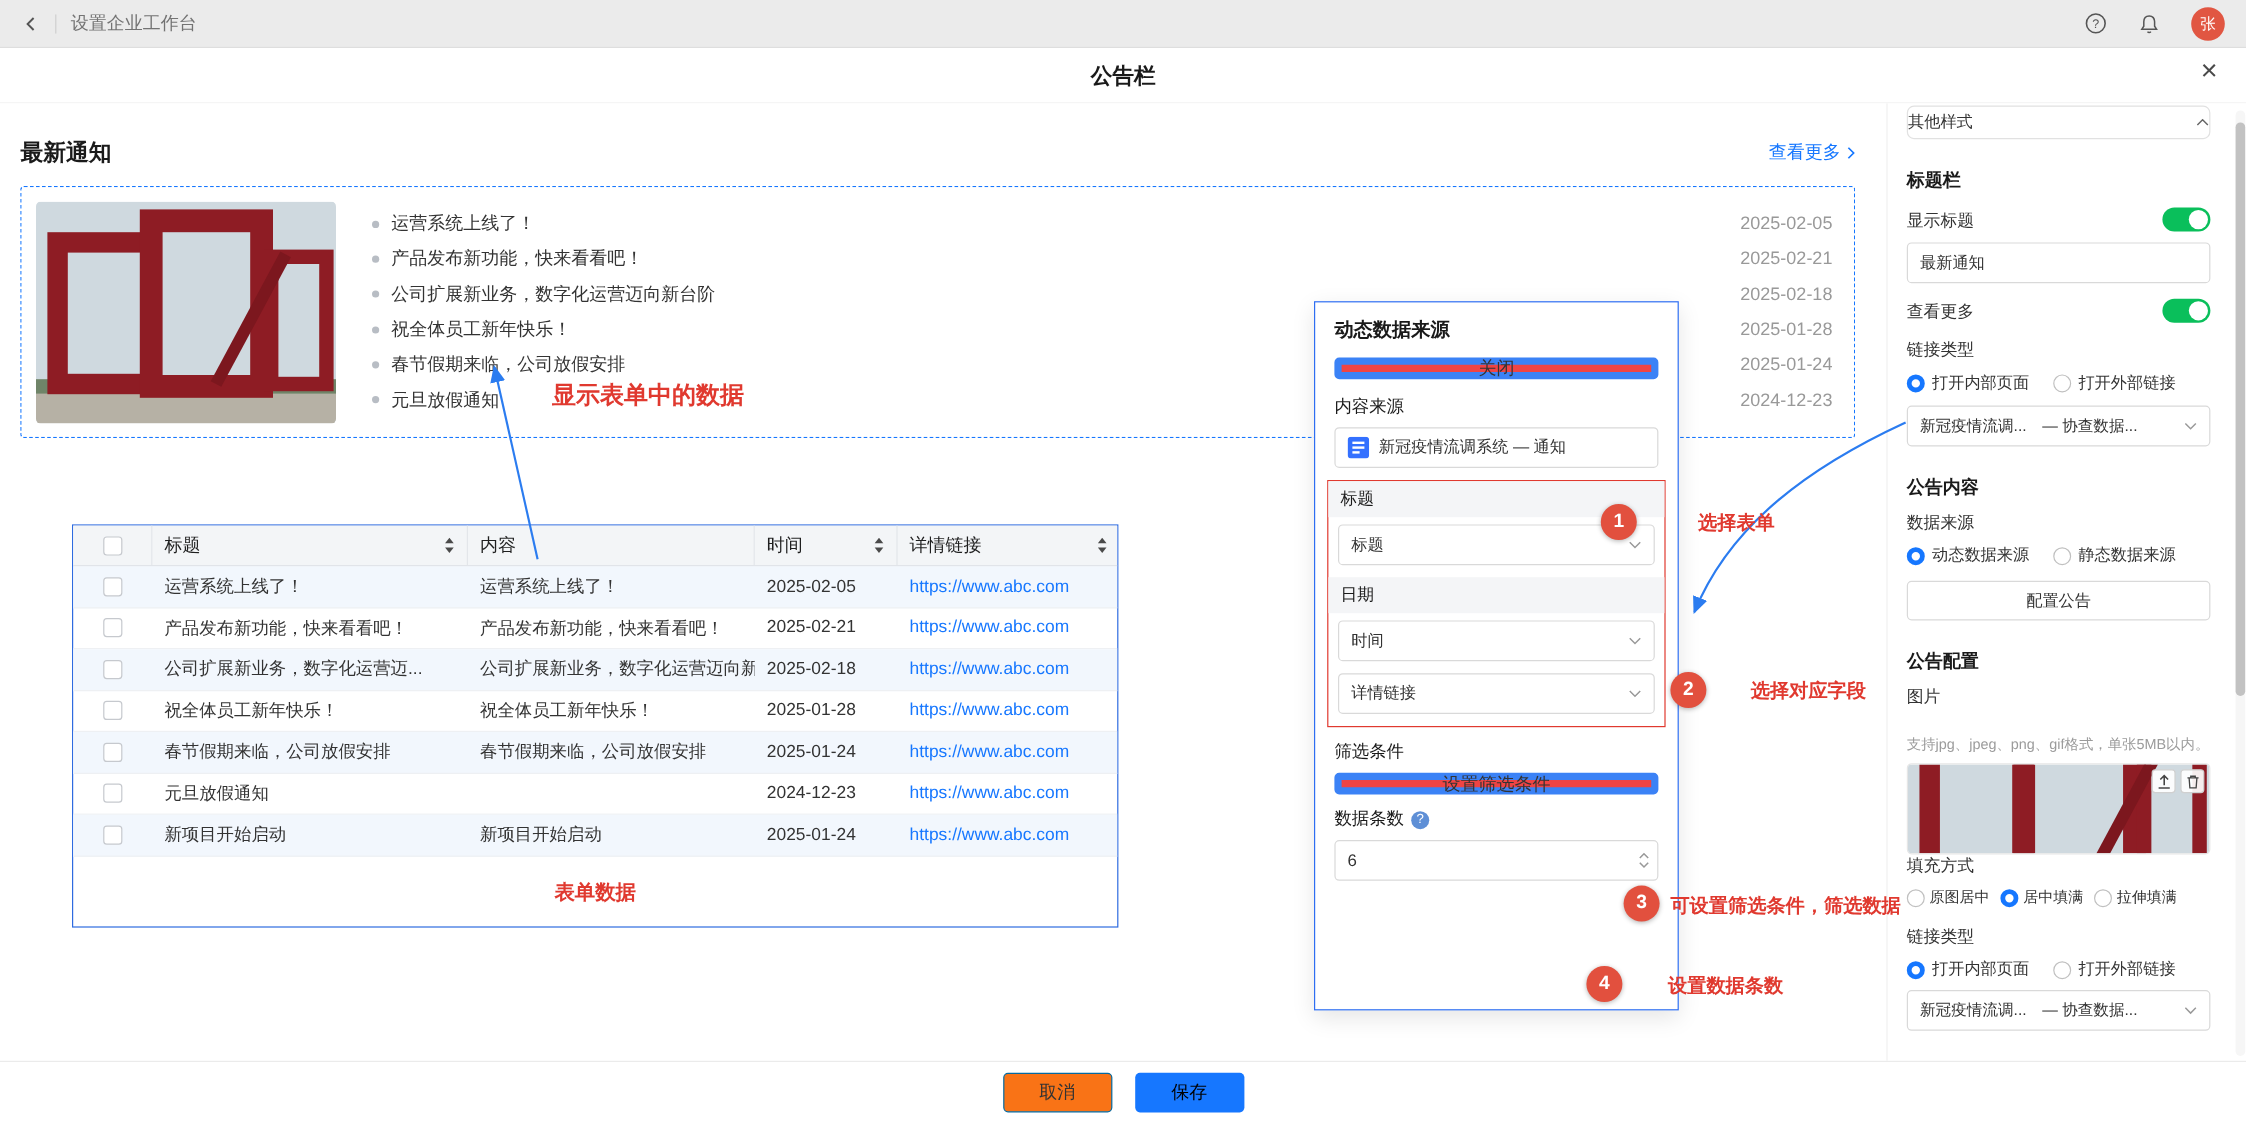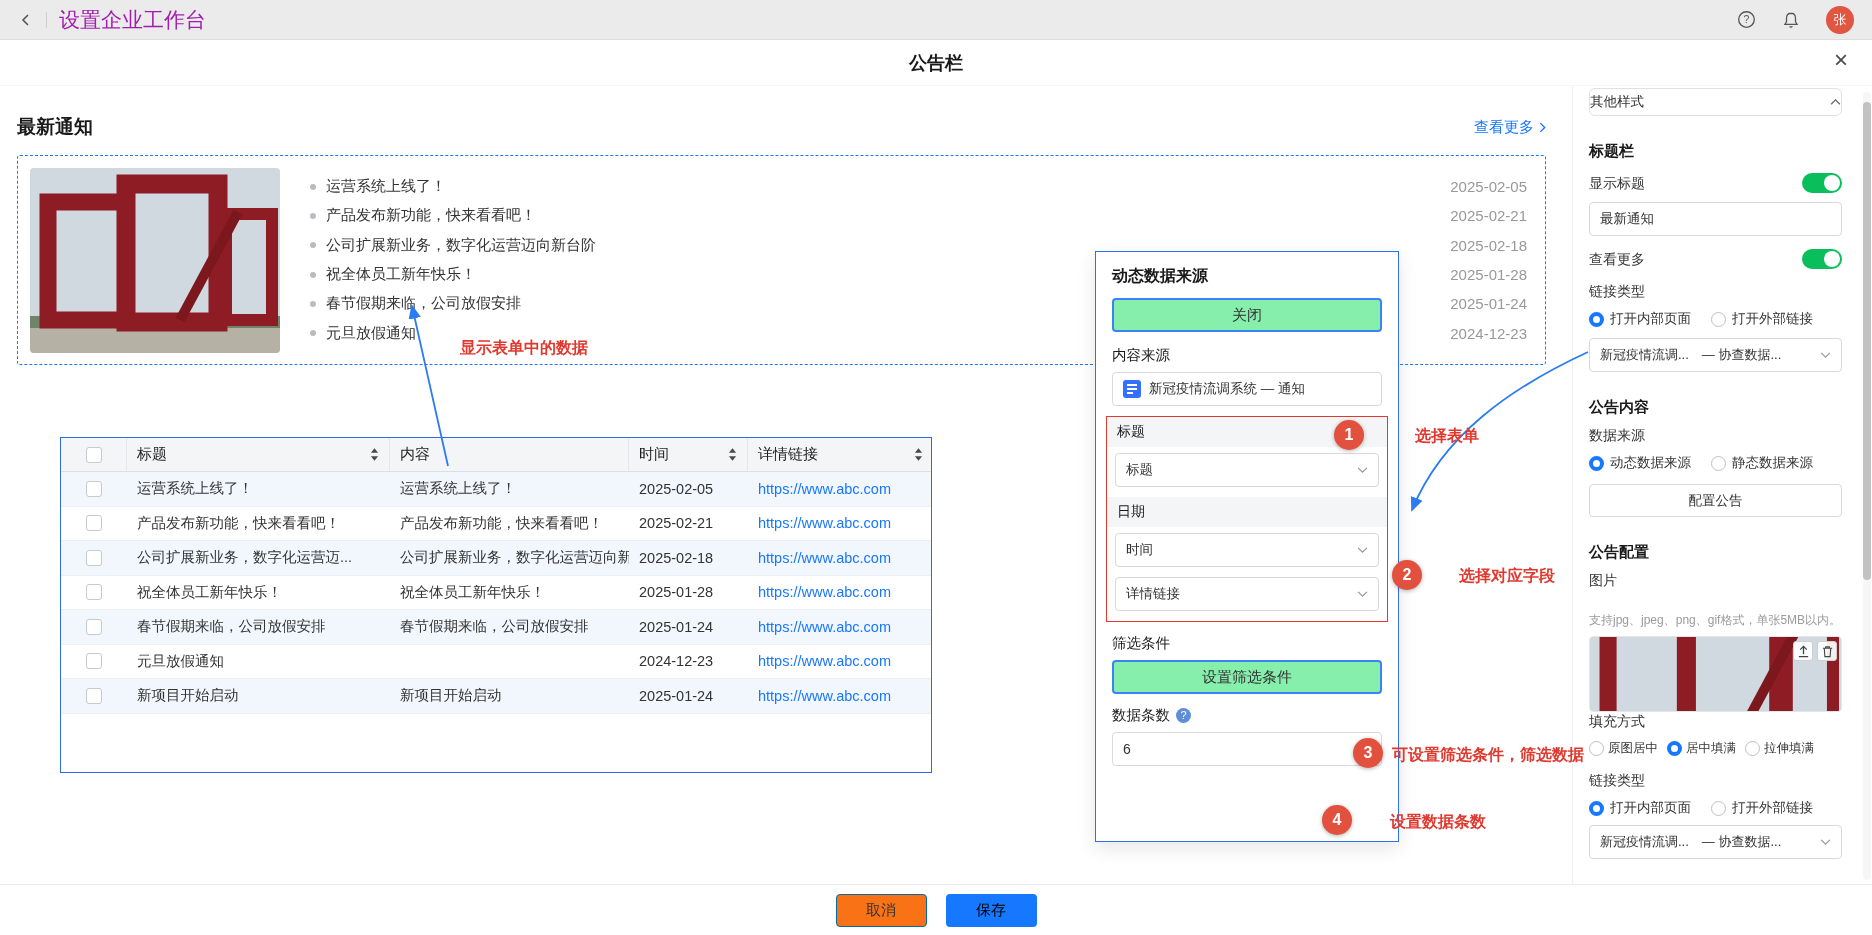--- a/index.html
+++ b/index.html
@@ -5,21 +5,21 @@
   *{box-sizing:border-box;margin:0;padding:0}
   html,body{background:#888}
   body{font-family:"Liberation Sans","DejaVu Sans",sans-serif;font-size:14px;color:#333}
   .screen{position:relative;width:1872px;height:935px;background:#fff;overflow:hidden;margin:0 auto}
 
   
   .topbar{position:absolute;left:0;top:0;width:100%;height:40px;background:#ebebeb;border-bottom:1px solid #dedede;display:flex;align-items:center;justify-content:space-between;padding:0 18px;z-index:20}
   .tb-left{display:flex;align-items:center;gap:12px}
   .back-btn{display:flex;align-items:center;cursor:pointer}
   .tb-divider{width:1px;height:16px;background:#cfcfcf}
-  .tb-title{font-size:21px;color:#a21caf}
+  .tb-title{font-size:15px;color:#737373}
   .tb-right{display:flex;align-items:center;gap:26px}
   .tb-icon{display:flex;align-items:center;cursor:pointer}
   .avatar{width:28px;height:28px;border-radius:50%;background:#e15642;color:#fff;font-size:13px;display:flex;align-items:center;justify-content:center;cursor:pointer}
 
   
   .modal-head{position:absolute;left:0;top:40px;width:100%;height:46px;background:#fff;display:flex;align-items:center;justify-content:center;border-bottom:1px solid #f5f5f5;z-index:15}
   .modal-title{font-size:18px;font-weight:bold;color:#1a1a1a}
   .modal-close{position:absolute;right:24px;top:8px;font-size:24px;color:#4a4a4a;cursor:pointer;line-height:1}
 
   
@@ -51,21 +51,21 @@
   
   .ann{position:absolute;color:#e0392f;font-weight:bold;z-index:9;white-space:nowrap;pointer-events:none}
   .step-circle{position:absolute;width:30px;height:30px;border-radius:50%;background:#e2503e;color:#fff;font-size:16px;font-weight:bold;display:flex;align-items:center;justify-content:center;z-index:9;box-shadow:0 1px 4px rgba(0,0,0,.3)}
   .overlay-svg{position:absolute;left:0;top:0;z-index:8;pointer-events:none}
 
   
   .dyn-panel{position:absolute;left:1095px;top:251px;width:304px;height:591px;background:#fff;border:1.5px solid #2e6ef2;z-index:5;padding:14px 16px 4px;box-shadow:0 6px 18px rgba(0,0,0,.10)}
   .dp-title{font-size:16px;font-weight:bold;color:#1a1a1a;line-height:20px;margin-bottom:12px}
   .btn{display:flex;align-items:center;justify-content:center;border-radius:4px;font-size:15px;cursor:pointer}
   .btn-done{height:34px;background:#1677ff;color:#fff;margin-bottom:10px}
-  .btn-outline{height:34px;background:#86efac;color:#333;border:2px solid #3b82f6}
+  .btn-outline{height:18px;background:#ef4444;color:#333;border:6px solid #3b82f6}
   .btn-close{margin-bottom:14px}
   .dp-label{font-size:14.5px;color:#1a1a1a;line-height:18px;margin-bottom:8px;display:flex;align-items:center;gap:6px}
   .select{height:34px;border:1px solid #d9d9d9;border-radius:4px;background:#fff;display:flex;align-items:center;gap:8px;padding:0 10px;font-size:13.5px;color:#333;cursor:pointer}
   .select .chev{margin-left:auto;display:flex;align-items:center}
   .red-box{border:1.5px solid #e0392f;margin:10px -6px 12px;padding:0 8px 10px}
   .field-label{background:#f4f5f7;margin:0 -8px 6px;padding:6px 10px;font-size:14px;color:#1a1a1a}
   .red-box .select{margin-bottom:10px}
   .red-box .select:last-child{margin-bottom:0}
   .qmark{width:15px;height:15px;border-radius:50%;background:#5e8fd6;color:#fff;font-size:11px;display:flex;align-items:center;justify-content:center;cursor:pointer}
   .num-input{height:34px;border:1px solid #d9d9d9;border-radius:4px;display:flex;align-items:center;padding:0 6px 0 10px}
@@ -295,21 +295,22 @@
             <span class="cb"></span>
           </div>
           <div class="tc">新项目开始启动</div>
           <div class="tc">新项目开始启动</div>
           <div class="tc">2025-01-24</div>
           <div class="tc tc-link">https://www.abc.com</div>
         </div>
       </div>
   </div>
 
-  <div class="ann" style="left:460px;top:338px;font-size:16px">显示表单中的数据</div>
+  <div class="ann" style="left:460px;top:316px;font-size:20px">显示表单中的数据</div>
+  <div class="ann" style="left:60px;top:732px;width:872px;text-align:center;font-size:17px">表单数据</div>
 
   <div class="step-circle" style="left:1334px;top:420px">1</div>
   <div class="ann" style="left:1415px;top:426px;font-size:16px">选择表单</div>
 
   <div class="step-circle" style="left:1392px;top:560px">2</div>
   <div class="ann" style="left:1459px;top:566px;font-size:16px">选择对应字段</div>
 
   <div class="step-circle" style="left:1353px;top:738px">3</div>
   <div class="ann" style="left:1392px;top:745px;font-size:16px">可设置筛选条件，筛选数据</div>
 

